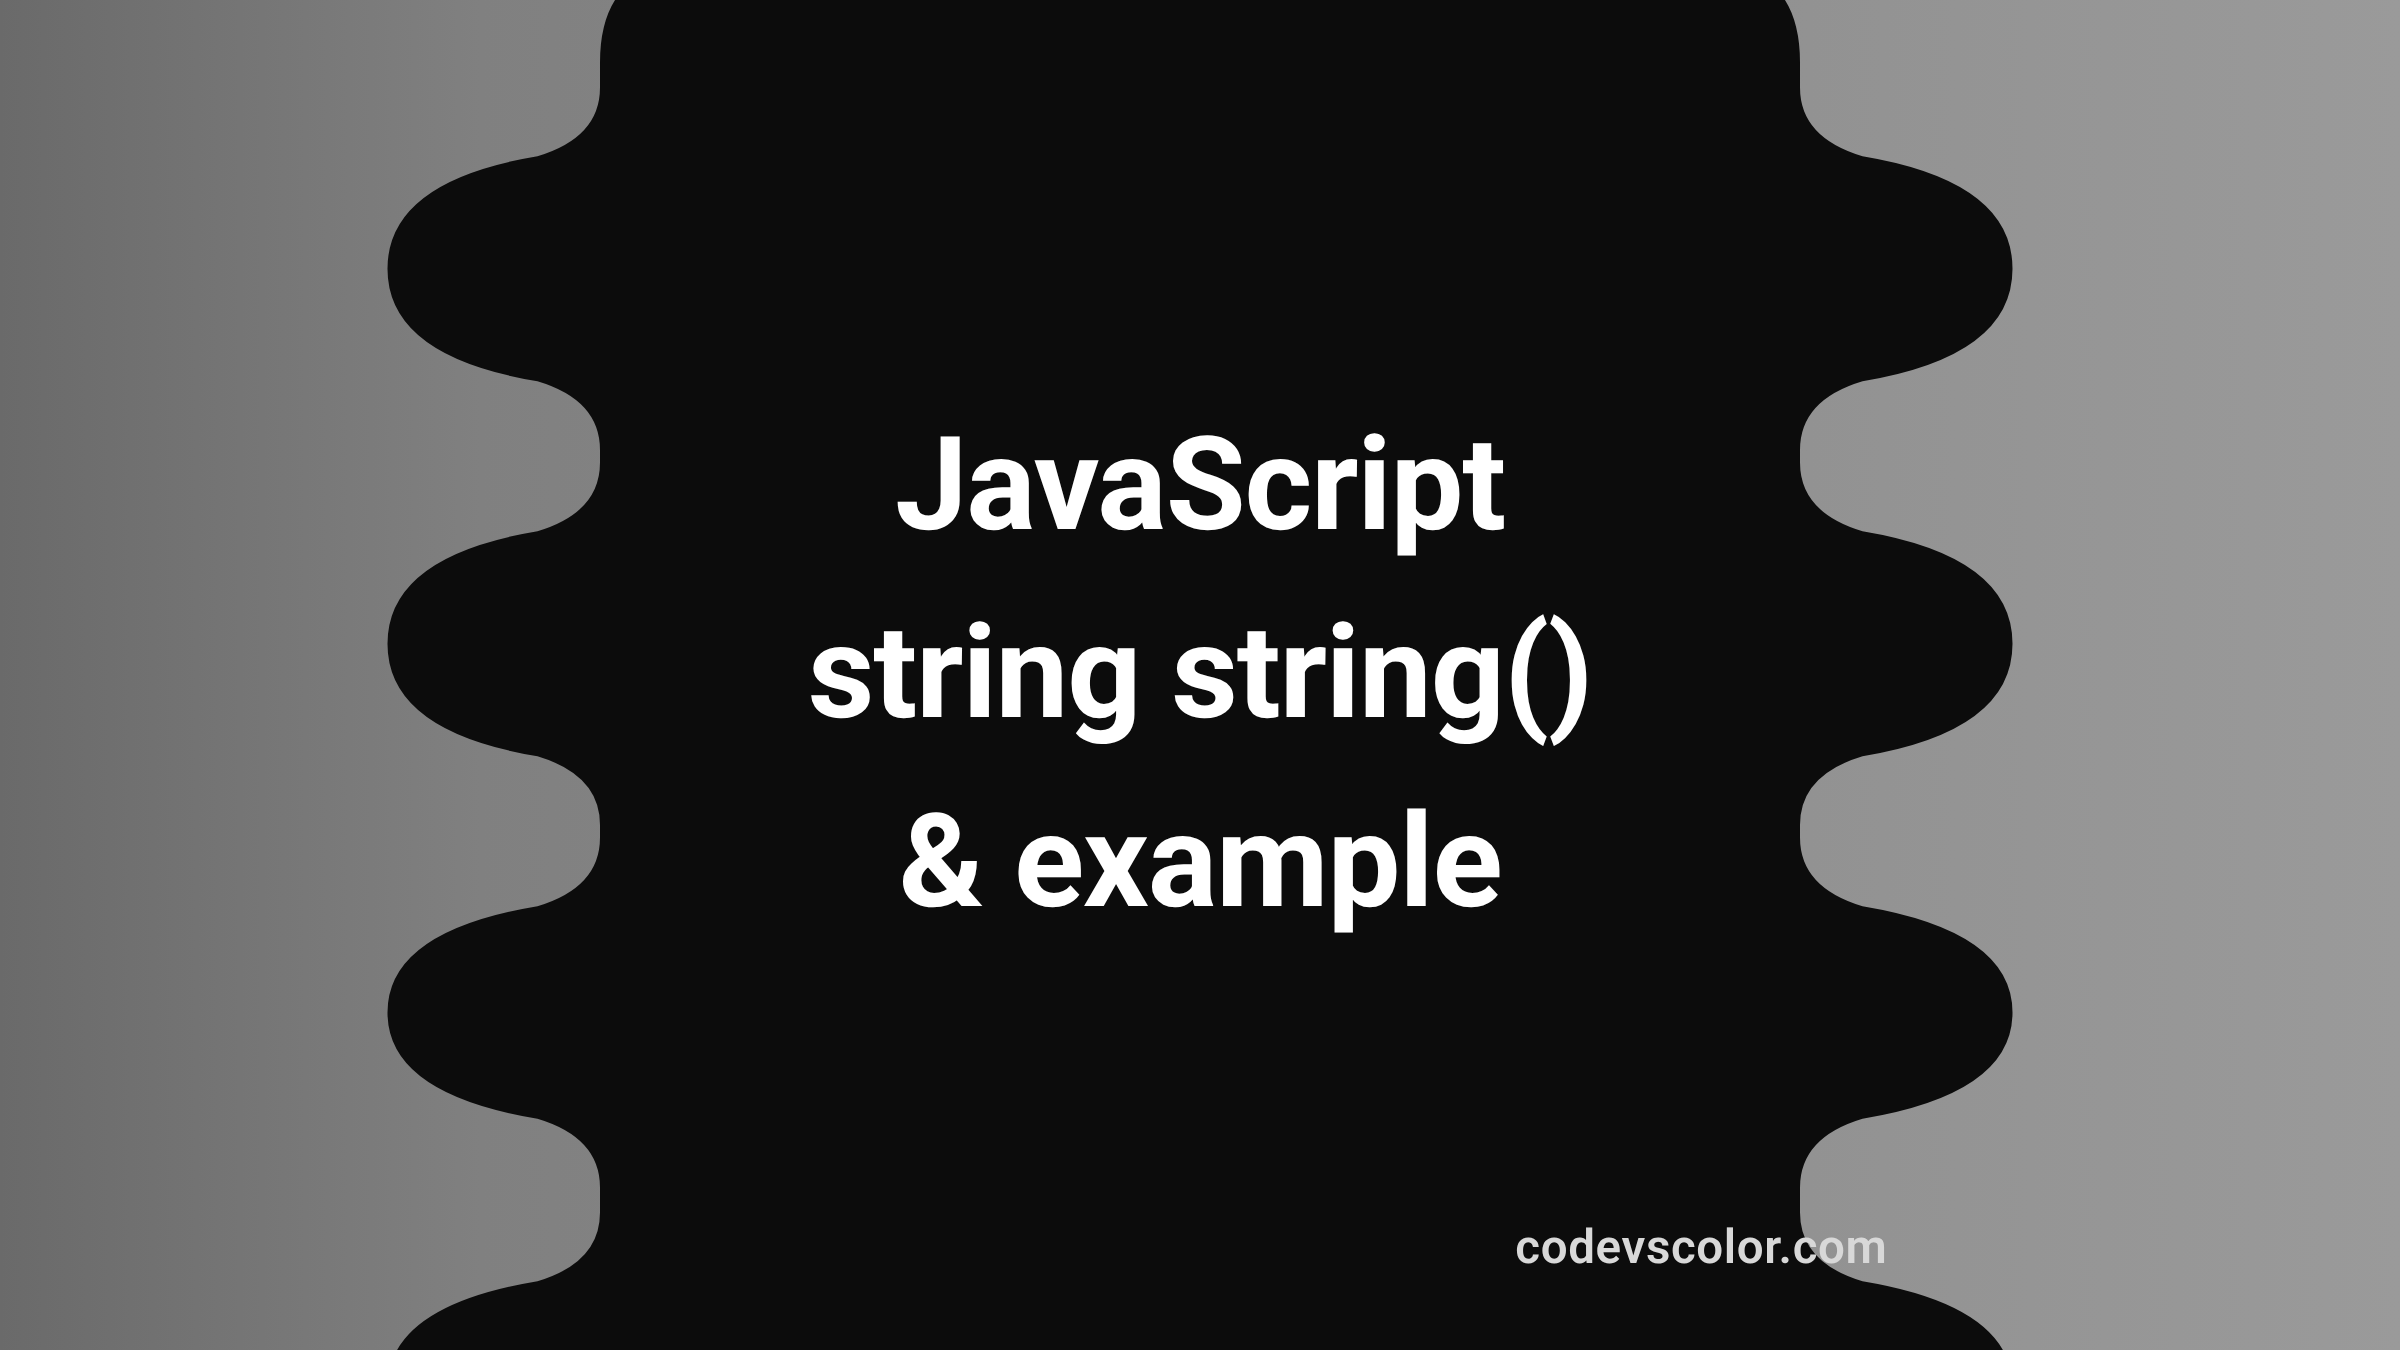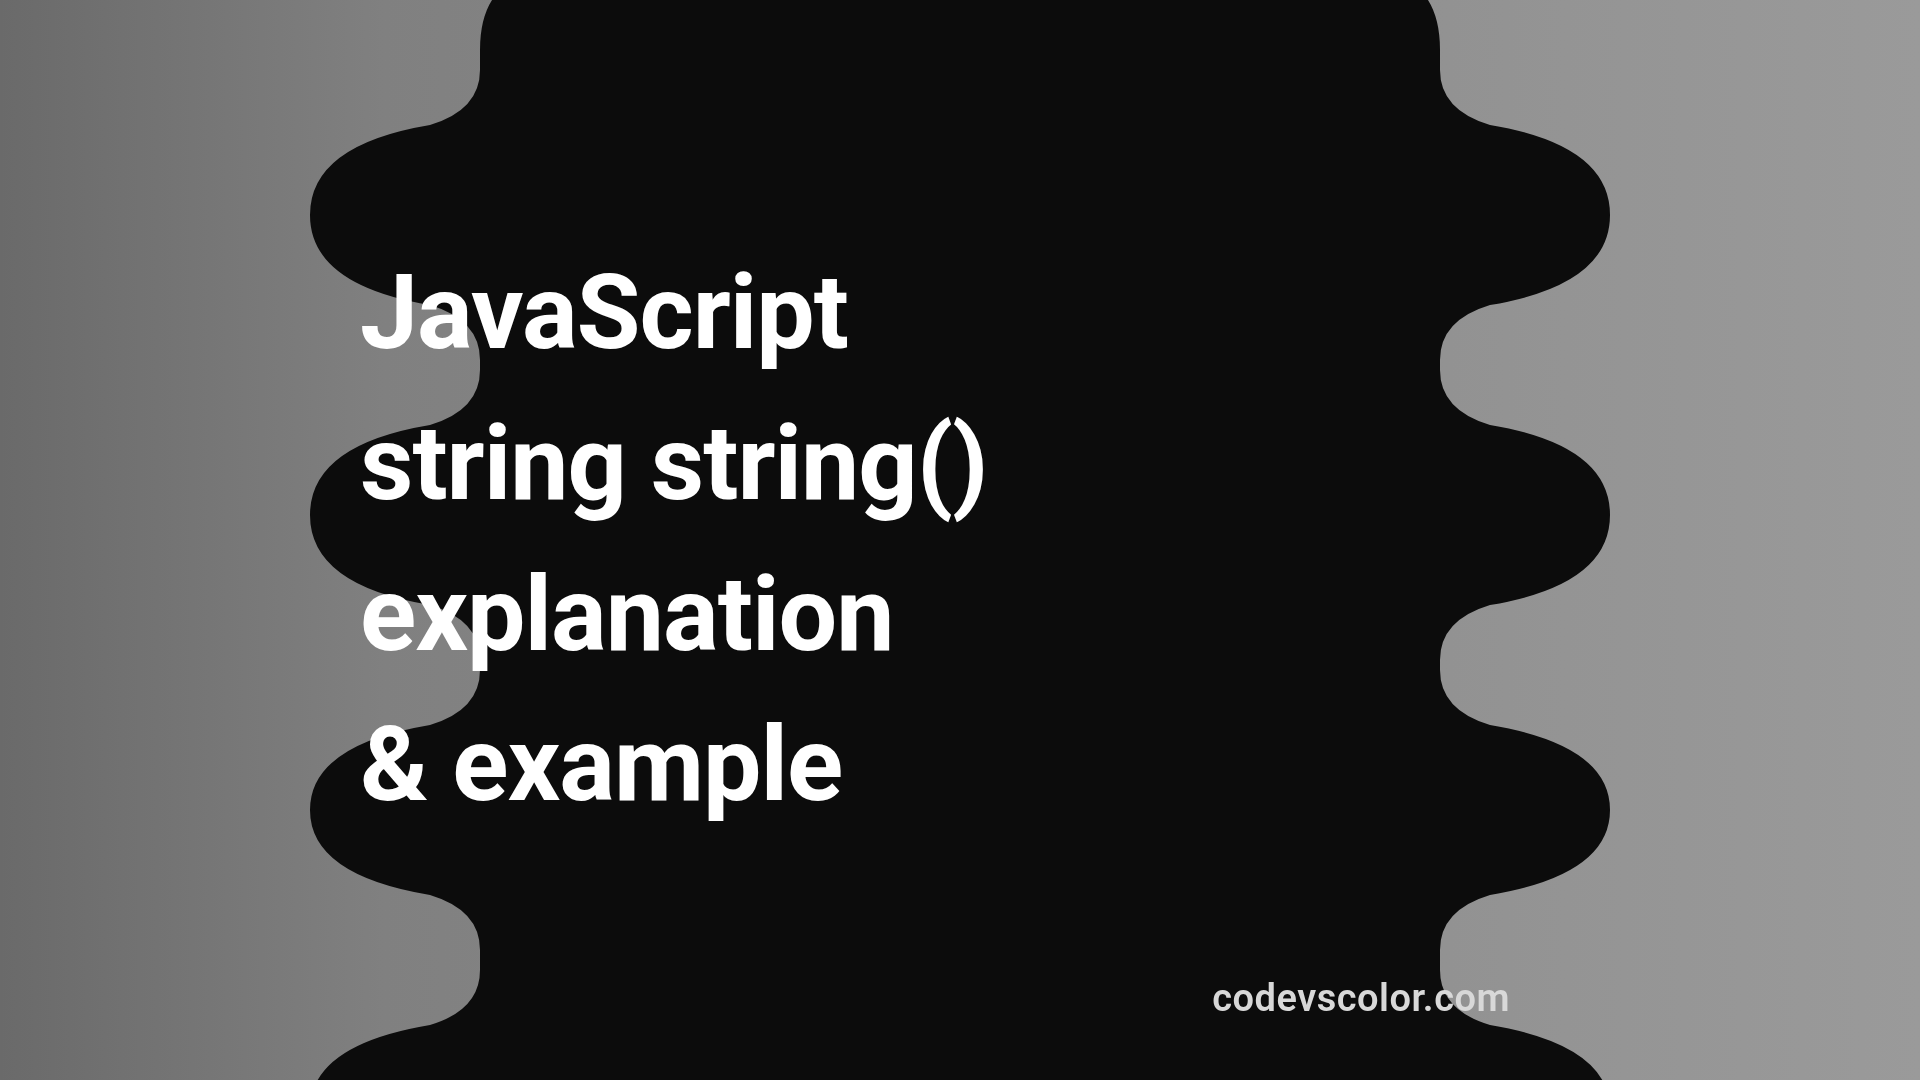--- a/index.html
+++ b/index.html
@@ -27,21 +27,21 @@
       left: 50%;
       top: 50%;
       transform: translate(-50%, -50%);
     }
     .content {
       position: absolute;
       left: 50%;
       top: 50%;
       transform: translate(-50%, -50%);
       width: 1200px;
-      text-align: left;
+      text-align: center;
       z-index: 2;
     }
     .title {
       color: #ffffff;
       font-size: 104px;
       font-weight: 700;
       line-height: 1.45;
       letter-spacing: -1px;
     }
     .watermark {
@@ -104,19 +104,18 @@
       L 370 60
       Q 370 -20 450 -20
       Z
     "></path>
   </svg>
 
   <div class="content">
     <div class="title">
       <div>JavaScript</div>
       <div>string string()</div>
-      <div>explanation</div>
       <div>&amp; example</div>
     </div>
   </div>
 
   <div class="watermark">codevscolor.com</div>
 </div>
 
 </body></html>

